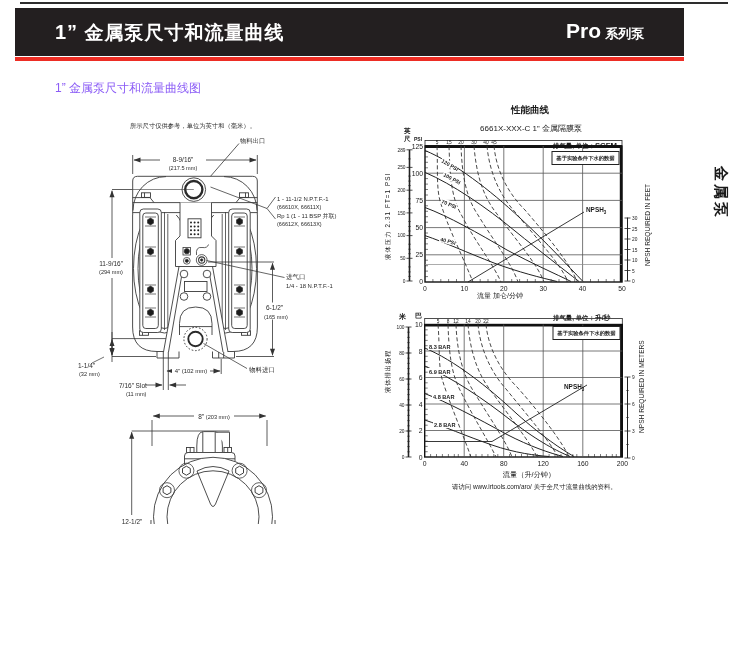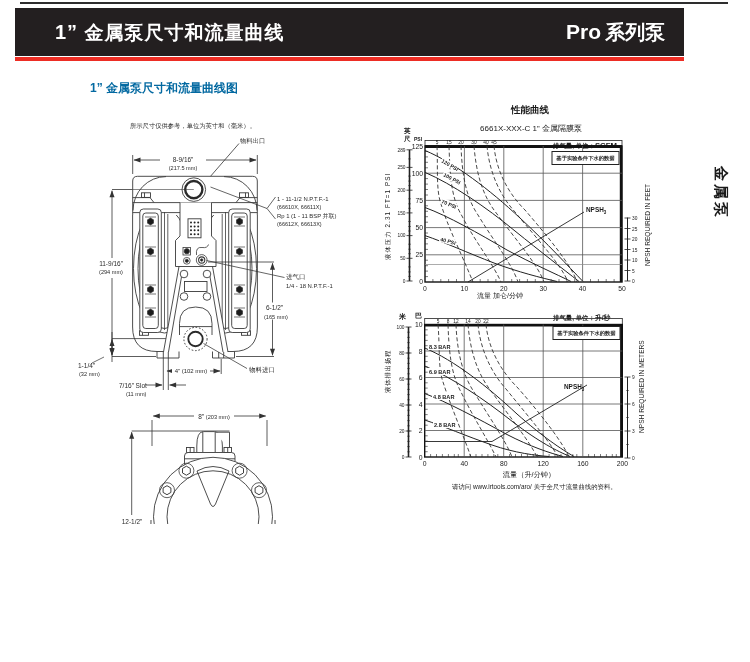--- a/index.html
+++ b/index.html
@@ -8,25 +8,25 @@
 .abs{position:absolute;}
 </style>
 </head>
 <body>
 <div id="page">
 
   <div class="abs" style="left:20px;top:2px;width:708px;height:1.6px;background:#2e2e2e;"></div>
 
   <div class="abs" style="left:15px;top:8px;width:669px;height:48px;background:#231f20;"></div>
   <div class="abs" style="left:55px;top:20px;color:#fff;font-weight:bold;font-size:20px;letter-spacing:1px;">1”<span style="font-size:19px;">&nbsp;金属泵尺寸和流量曲线</span></div>
-  <div class="abs" style="left:566px;top:19px;color:#fff;font-weight:bold;font-size:21px;">Pro <span style="font-size:20px;margin-top:36px;">系列泵</span></div>
+  <div class="abs" style="left:566px;top:19px;color:#fff;font-weight:bold;font-size:21px;">Pro <span style="font-size:13px;margin-top:36px;">系列泵</span></div>
 
   <div class="abs" style="left:15px;top:57px;width:669px;height:4px;background:#ed2d24;"></div>
 
-  <div class="abs" style="left:55px;top:80px;color:#0369a1;font-weight:bold;font-size:12px;margin-left:35px;">1”&nbsp;金属泵尺寸和流量曲线图</div>
+  <div class="abs" style="left:55px;top:80px;color:#8b5cf6;font-weight:normal;font-size:12px;">1”&nbsp;金属泵尺寸和流量曲线图</div>
 
   <div class="abs" style="left:707px;top:164px;width:30px;height:56px;">
     <div style="transform:rotate(90deg);transform-origin:center;width:52px;height:16px;position:absolute;left:-11px;top:20px;font-weight:bold;font-size:15px;color:#1a1a1a;letter-spacing:3px;white-space:nowrap;">金属泵</div>
   </div>
 
   <svg class="abs" style="left:60px;top:112px;" width="290" height="310" viewBox="60 112 290 310">
     <defs>
       <marker id="ah" markerWidth="8" markerHeight="6" refX="7" refY="3" orient="auto-start-reverse" markerUnits="userSpaceOnUse">
         <path d="M0.5 0.5 L7.5 3 L0.5 5.5 Z" fill="#333"></path>
       </marker>

